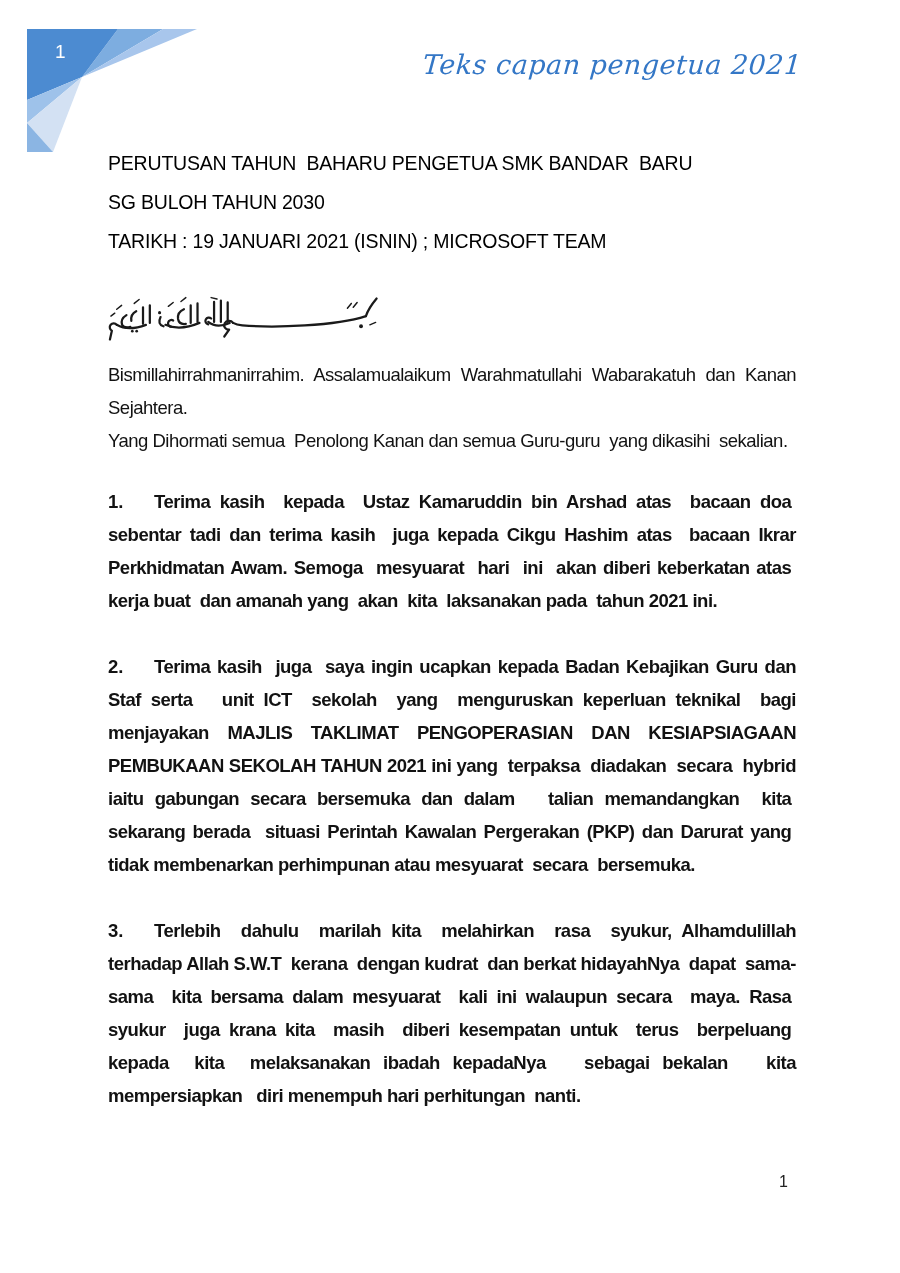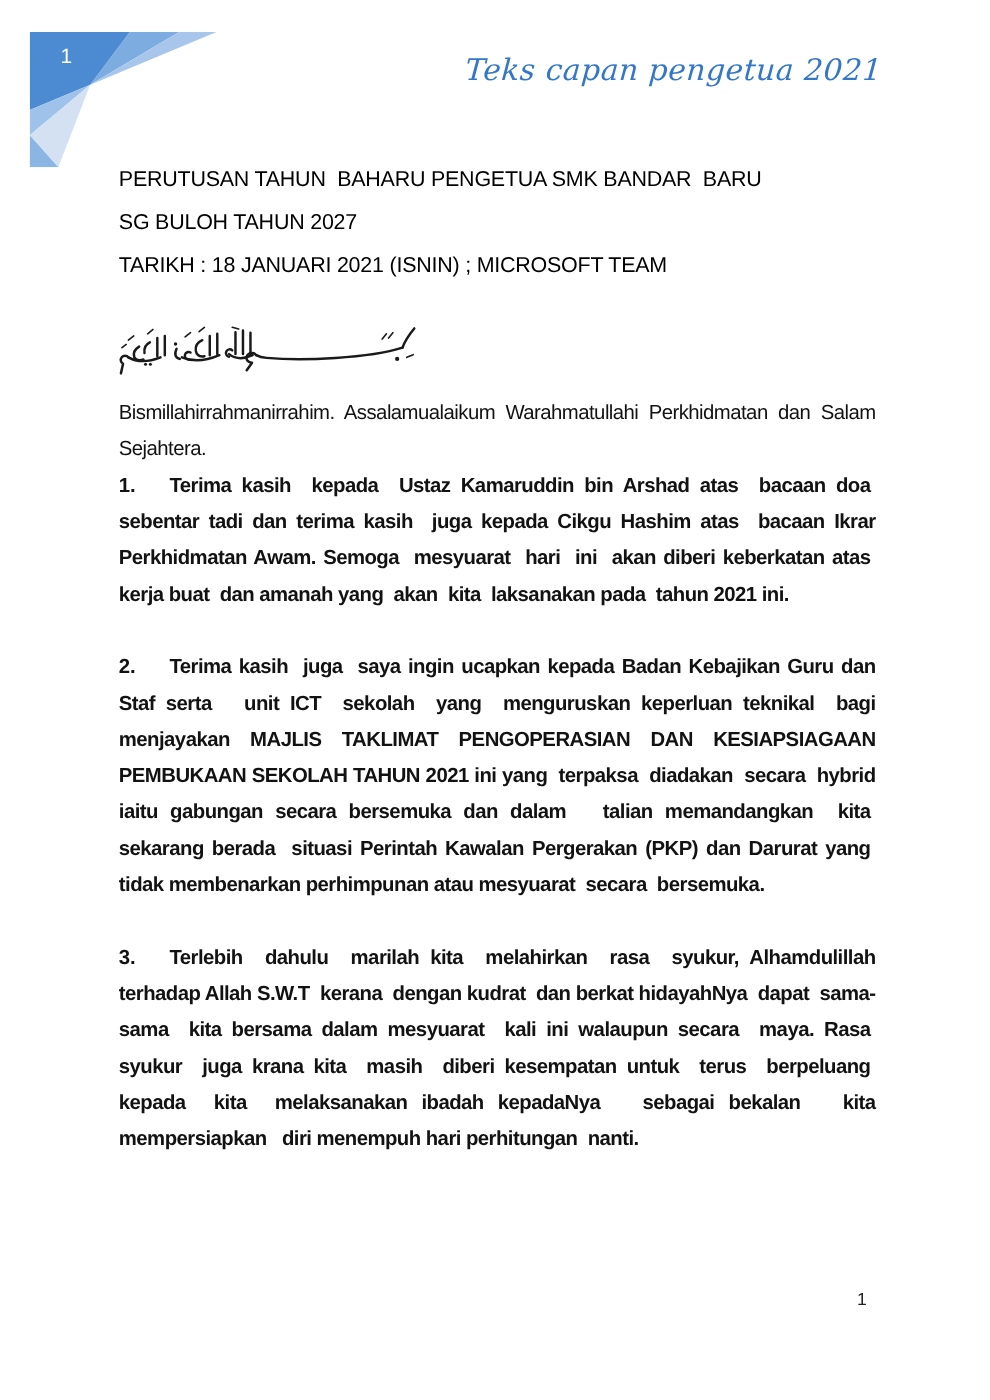--- a/index.html
+++ b/index.html
@@ -69,22 +69,22 @@
     <polygon points="0,71 55,48 0,94" fill="#9ec2ea"></polygon>
     <polygon points="55,48 0,94 26,123" fill="#d3e1f3"></polygon>
     <polygon points="0,94 0,123 26,123" fill="#8bb5e3"></polygon>
   </svg>
   <span class="corner-num">1</span>
 
   <div class="script-header">Teks capan pengetua 2021</div>
 
   <div class="title-block">
     <div class="title-line">PERUTUSAN TAHUN&nbsp; BAHARU PENGETUA SMK BANDAR&nbsp; BARU</div>
-    <div class="title-line">SG BULOH TAHUN 2027</div>
-    <div class="title-line">TARIKH : 18 JANUARI 2021 (ISNIN) ; MICROSOFT TEAM</div>
+    <div class="title-line">SG BULOH TAHUN 2030</div>
+    <div class="title-line">TARIKH : 19 JANUARI 2021 (ISNIN) ; MICROSOFT TEAM</div>
   </div>
 
   <svg class="bismillah" viewBox="0 0 300 48" fill="none" stroke="#1a1a1a" stroke-width="2.3" stroke-linecap="round" stroke-linejoin="round">
 
     <path d="M 277,3 C 272,9 268,15 266,21"></path>
     <path d="M 266,21 C 235,31 172,33.5 139,30.5 C 135,30.2 132,29.4 129.5,28"></path>
 
     <path d="M 129.5,28 a 5,4.5 0 1 0 -4,7 l -5,7"></path>
     <circle cx="261" cy="31.5" r="2" fill="#1a1a1a" stroke="none"></circle>
     <path d="M 270,30 l 6,-2.5" stroke-width="1.5"></path>
@@ -107,21 +107,22 @@
     <path d="M 30,16 Q 24,19 25,26"></path>
     <path d="M 20,20 Q 13.5,24 15.5,30 Q 18,34 24,32"></path>
     <path d="M 10,30 Q 22,37 40,30"></path>
     <path d="M 10,30 a 4,4 0 1 0 -5,6 L 3,45"></path>
     <circle cx="26" cy="36.5" r="1.4" fill="#1a1a1a" stroke="none"></circle>
     <circle cx="30.5" cy="36.5" r="1.4" fill="#1a1a1a" stroke="none"></circle>
     <path d="M 28,8 l 5,-4 M 10,14 l 5,-4 M 4,21 l 4,-3" stroke-width="1.5"></path>
   </svg>
 
   <div class="body-text">
-    <p class="opening">Bismillahirrahmanirrahim. Assalamualaikum Warahmatullahi Perkhidmatan dan Salam Sejahtera.</p>
+    <p class="opening">Bismillahirrahmanirrahim. Assalamualaikum Warahmatullahi Wabarakatuh dan Kanan Sejahtera.</p>
+    <p class="salutation">Yang Dihormati semua&nbsp; Penolong Kanan dan semua Guru-guru&nbsp; yang dikasihi&nbsp; sekalian.</p>
 
     <div class="numpara">
       <span class="pnum">1.</span><span>Terima kasih&nbsp; kepada&nbsp; Ustaz Kamaruddin bin Arshad atas&nbsp; bacaan doa&nbsp; sebentar tadi dan terima kasih&nbsp; juga kepada Cikgu Hashim atas&nbsp; bacaan Ikrar Perkhidmatan Awam. Semoga&nbsp; mesyuarat&nbsp; hari&nbsp; ini&nbsp; akan diberi keberkatan atas&nbsp; kerja buat&nbsp; dan amanah yang&nbsp; akan&nbsp; kita&nbsp; laksanakan pada&nbsp; tahun 2021 ini.</span>
     </div>
 
     <div class="numpara">
       <span class="pnum">2.</span><span>Terima kasih&nbsp; juga&nbsp; saya ingin ucapkan kepada Badan Kebajikan Guru dan Staf serta&nbsp;&nbsp; unit ICT&nbsp; sekolah&nbsp; yang&nbsp; menguruskan keperluan teknikal&nbsp; bagi menjayakan MAJLIS TAKLIMAT PENGOPERASIAN DAN KESIAPSIAGAAN PEMBUKAAN SEKOLAH TAHUN 2021 ini yang&nbsp; terpaksa&nbsp; diadakan&nbsp; secara&nbsp; hybrid iaitu gabungan secara bersemuka dan dalam&nbsp;&nbsp; talian memandangkan&nbsp; kita&nbsp; sekarang berada&nbsp; situasi Perintah Kawalan Pergerakan (PKP) dan Darurat yang&nbsp; tidak membenarkan perhimpunan atau mesyuarat&nbsp; secara&nbsp; bersemuka.</span>
     </div>
 
     <div class="numpara last">

